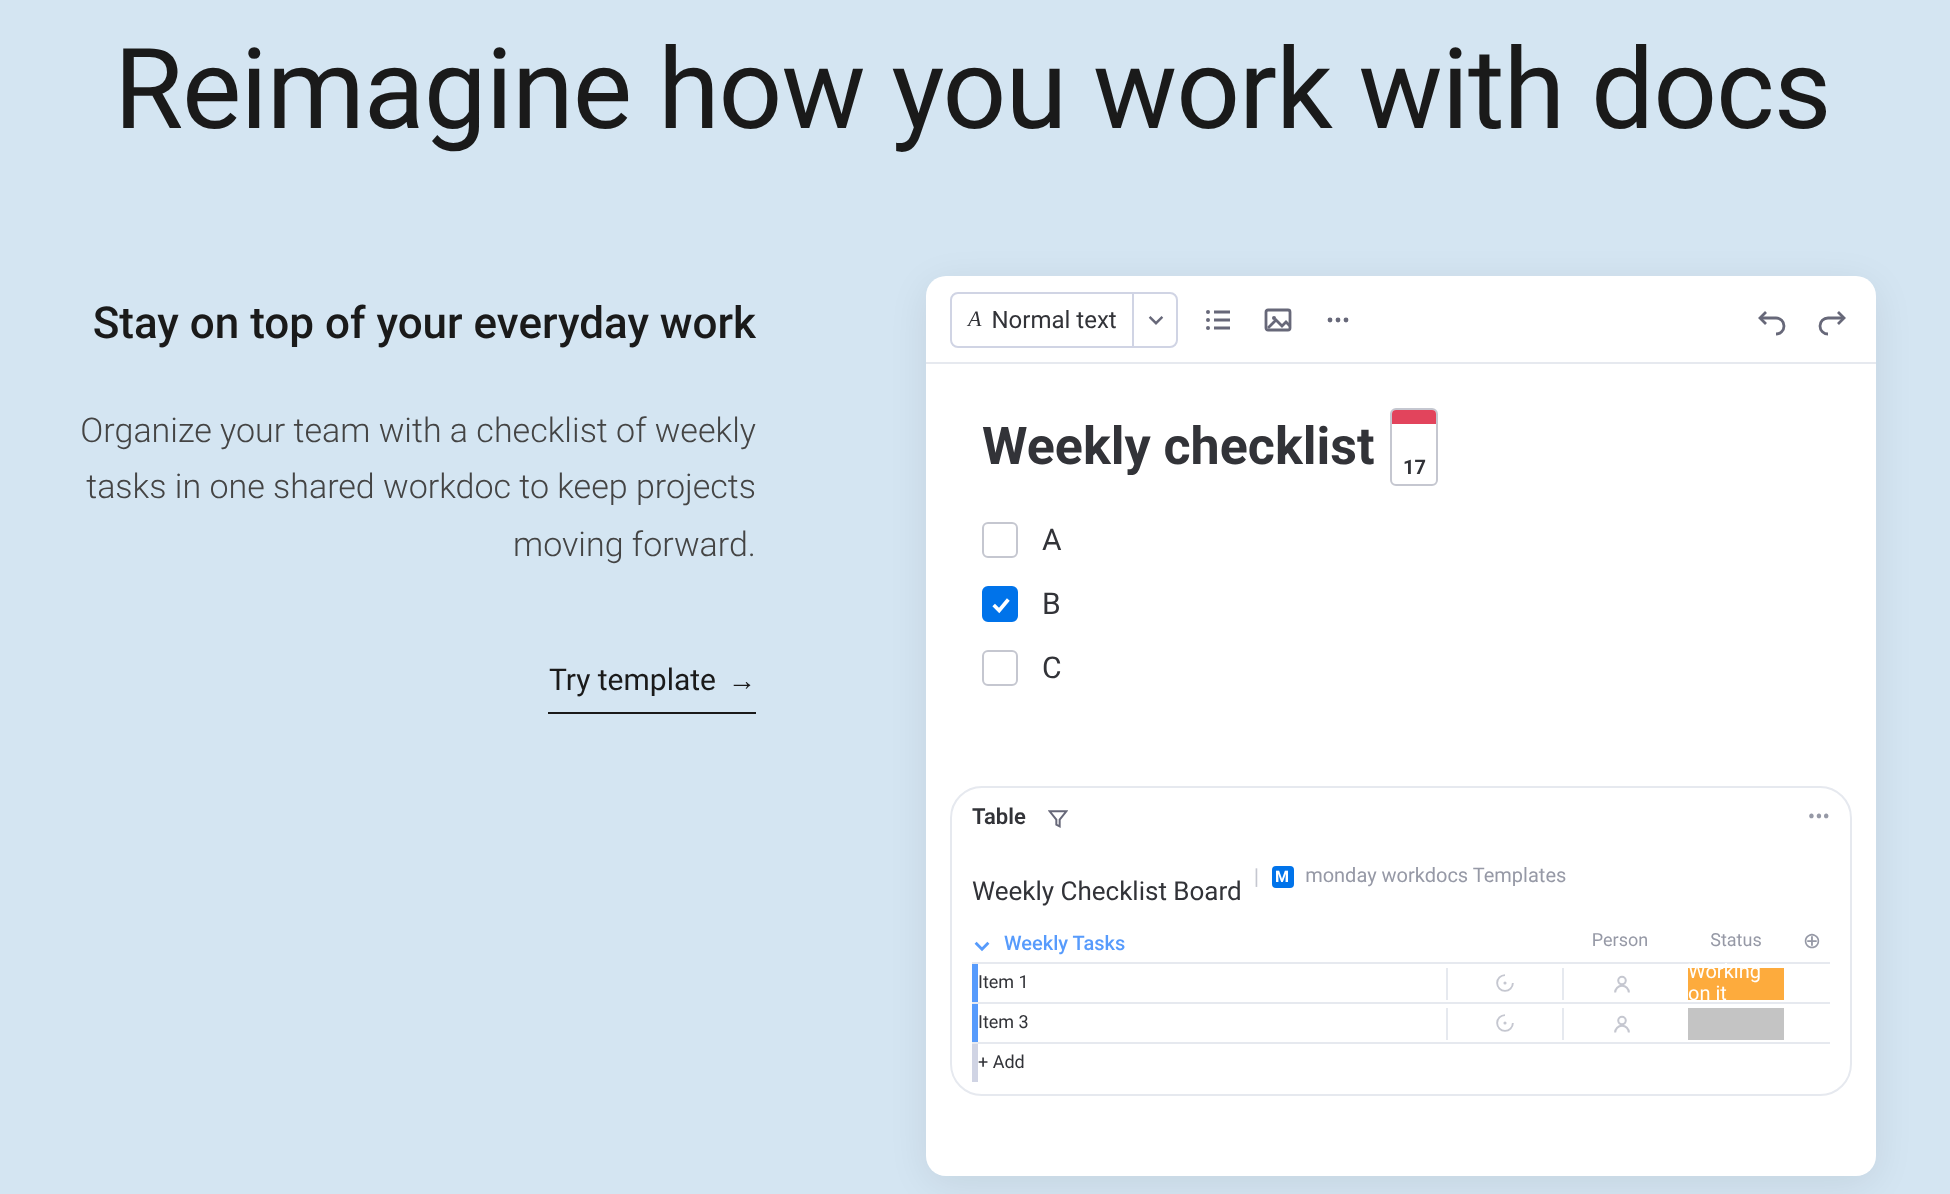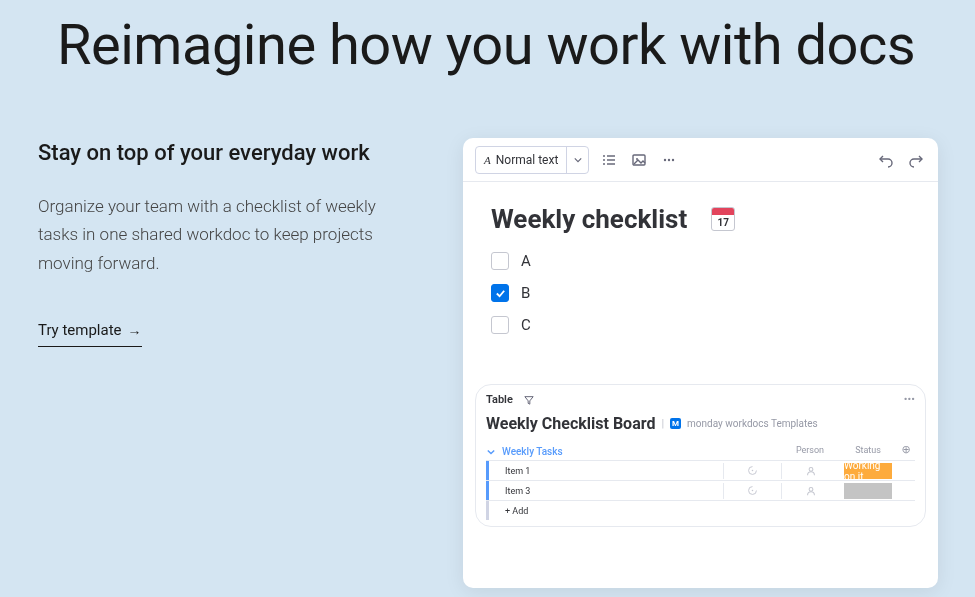--- a/index.html
+++ b/index.html
@@ -15,23 +15,24 @@
       position: absolute;
       top: 12px;
       left: 57px;
       font-size: 56px;
       font-weight: 400;
       color: #1a1a1a;
       letter-spacing: -0.5px;
     }
     .left-col {
       position: absolute;
-      top: 139px;
+      top: 149px;
       left: 38px;
       width: 340px;
+      text-align: right;
     }
     .subheading {
       font-size: 22px;
       font-weight: 500;
       color: #1a1a1a;
       line-height: 1.3;
       margin-bottom: 24px;
     }
     .description {
       font-size: 17px;
@@ -98,25 +99,25 @@
 
     .doc-body {
       padding: 22px 28px 10px;
     }
     .doc-title {
       font-size: 26px;
       font-weight: 700;
       color: #323338;
       display: flex;
       align-items: center;
-      gap: 24px;
+      gap: 8px;
       margin-bottom: 18px;
     }
     .cal-icon {
-      width: 24px; height: 24px;
+      width: 24px; height: 39px;
       background: #fff; border:1px solid #c5c7d0; border-radius:3px;
       position: relative;
       font-size: 10px; font-weight:700; color:#323338;
       display:flex; align-items:flex-end; justify-content:center; padding-bottom:2px;
     }
     .cal-icon::before {
       content:''; position:absolute; top:0; left:0; right:0; height:7px;
       background:#e2445c; border-radius:2px 2px 0 0;
     }
     .section-title {
@@ -147,21 +148,21 @@
     .board-tabs {
       display:flex; align-items:center; gap:10px;
       font-size: 11px; color:#676879; margin-bottom:8px;
     }
     .tab-active { font-weight:600; color:#323338; }
     .tab-spacer { flex:1; }
     .board-title-row {
       display:flex; align-items:center; gap:6px;
       font-size: 11px; margin-bottom:10px;
     }
-    .board-title { font-weight:700; color:#323338; font-size:16px; }
+    .board-title { font-weight:400; color:#323338; font-size:13px;margin-top:16px; }
     .board-sep { color:#c5c7d0; }
     .board-badge {
       width:11px; height:11px; background:#0073ea; border-radius:2px;
       color:#fff; font-size:8px; font-weight:700;
       display:flex; align-items:center; justify-content:center;
     }
     .board-sub { color:#9699a6; font-size:10px; }
     .group-header {
       display:flex; align-items:center; gap:6px;
       color:#579bfc; font-size:10px; font-weight:500; margin-bottom:3px;
@@ -174,21 +175,21 @@
     .col-headers {
       display:flex; font-size:9px; color:#9699a6; margin-bottom:4px;
       padding-left: 14px;
     }
     .col-headers .col { width:58px; text-align:center; }
     .row {
       display:flex; align-items:center; height:20px; font-size:9px;
       border-top:1px solid #e6e9ef;
     }
     .row-bar { width:3px; height:100%; background:#579bfc; }
-    .row-label { padding-left:16px; color:#323338; flex:1; }
+    .row-label { padding-left:0; color:#323338; flex:1; }
     .row-cell {
       width:58px; height:16px; display:flex; align-items:center; justify-content:center;
       border-left:1px solid #e6e9ef;
       color:#c5c7d0;
     }
     .status-pill {
       width:48px; height:16px; font-size:10px; color:#fff;
       display:flex; align-items:center; justify-content:center;
     }
     .add-row {

